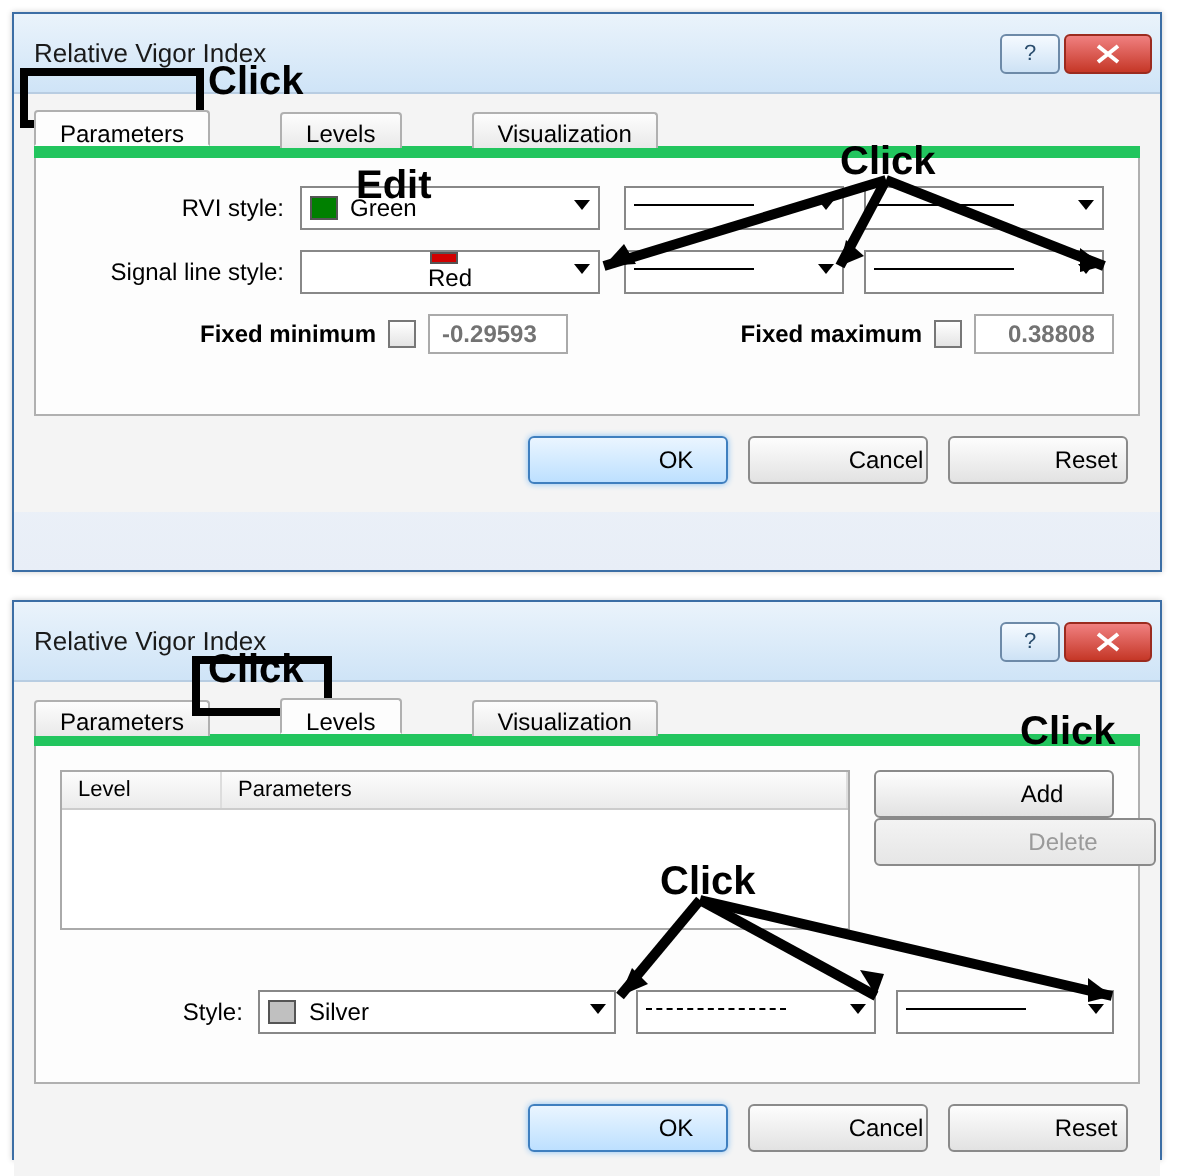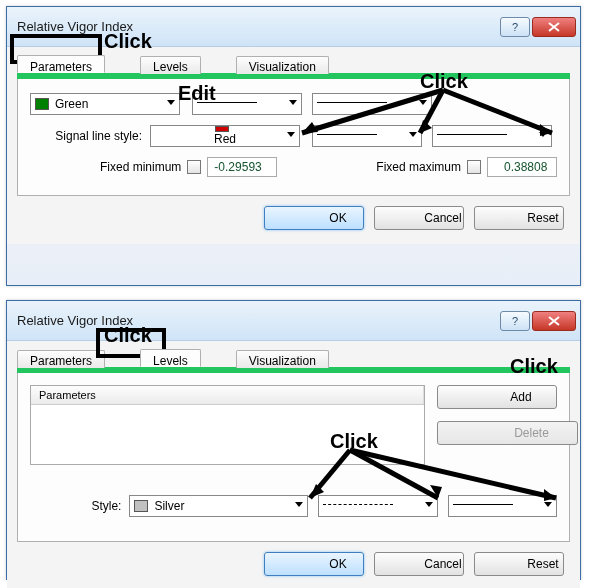--- a/index.html
+++ b/index.html
@@ -147,21 +147,21 @@
     width: 14px; height: 14px;
     border: 1px solid #777;
     background: linear-gradient(#fff,#e4e4e4);
     display: inline-block;
     vertical-align: middle;
   }
   .ro-input {
     height: 20px;
     border: 1px solid #aaa;
     background: #fff;
-    color: #14532d;
+    color: #737373;
     padding: 1px 6px;
     font-size: 12px;
     display: inline-flex;
     align-items: center;
   }
   .btnbar {
     display: flex;
     justify-content: flex-end;
     gap: 10px;
     padding: 10px 6px 4px 0;
@@ -240,20 +240,21 @@
     </div>
   </div>
   <div class="body">
     <div class="tabs">
       <div class="tab active">Parameters</div>
       <div class="tab">Levels</div>
       <div class="tab">Visualization</div>
     </div>
     <div class="panel">
       <div class="row">
+        <div class="label-col">RVI style:</div>
         <div class="dropdown" style="width:150px;">
           <span class="swatch" style="background:#008000;"></span>
           <span>Green</span>
           <span class="arrow"></span>
         </div>
         <div style="width:12px;"></div>
         <div class="dropdown" style="width:110px;">
           <span class="line-sample thin1"></span>
           <span class="arrow"></span>
         </div>
@@ -274,21 +275,21 @@
         <div class="dropdown" style="width:110px;">
           <span class="line-sample thin1"></span>
           <span class="arrow"></span>
         </div>
         <div style="width:10px;"></div>
         <div class="dropdown" style="width:120px;">
           <span class="line-sample thin1" style="width:70px;"></span>
           <span class="arrow"></span>
         </div>
       </div>
-      <div class="row" style="margin-top:6px; margin-bottom:4px;">
+      <div class="row" style="margin-top:6px; margin-bottom:16px;font-weight:bold;">
         <div style="width:70px;"></div>
         <span>Fixed minimum</span>
         <div style="width:6px;"></div>
         <span class="checkbox"></span>
         <div style="width:6px;"></div>
         <span class="ro-input" style="width:70px;">-0.29593</span>
         <div style="flex:1;"></div>
         <span>Fixed maximum</span>
         <div style="width:6px;"></div>
         <span class="checkbox"></span>
@@ -318,25 +319,26 @@
     <div class="tabs">
       <div class="tab">Parameters</div>
       <div class="tab active">Levels</div>
       <div class="tab">Visualization</div>
     </div>
     <div class="panel" style="padding:12px;">
       <div style="display:flex; gap:12px;">
         <div style="flex:1;">
           <div class="listbox">
             <div class="listhead">
+              <div style="width:80px;">Level</div>
               <div style="flex:1;">Parameters</div>
             </div>
           </div>
         </div>
-        <div style="width:120px; display:flex; flex-direction:column; gap:12px;">
+        <div style="width:120px; display:flex; flex-direction:column; gap:0;">
           <div class="btn" style="width:120px;">Add</div>
           <div class="btn disabled" style="width:141px;">Delete</div>
         </div>
       </div>
       <div class="row" style="margin-top:30px; margin-bottom:12px;">
         <div class="label-col" style="width:100px;">Style:</div>
         <div class="dropdown" style="width:180px;">
           <span class="swatch" style="background:#c0c0c0;"></span>
           <span>Silver</span>
           <span class="arrow"></span>

